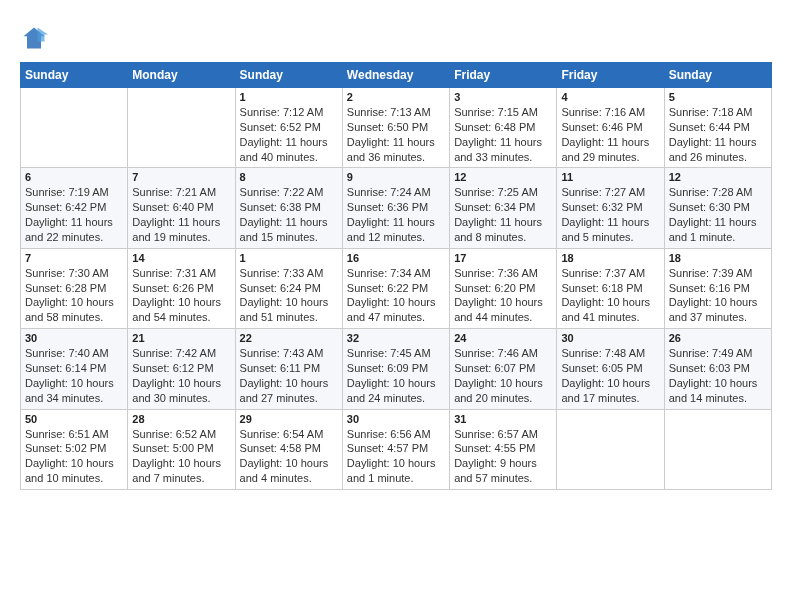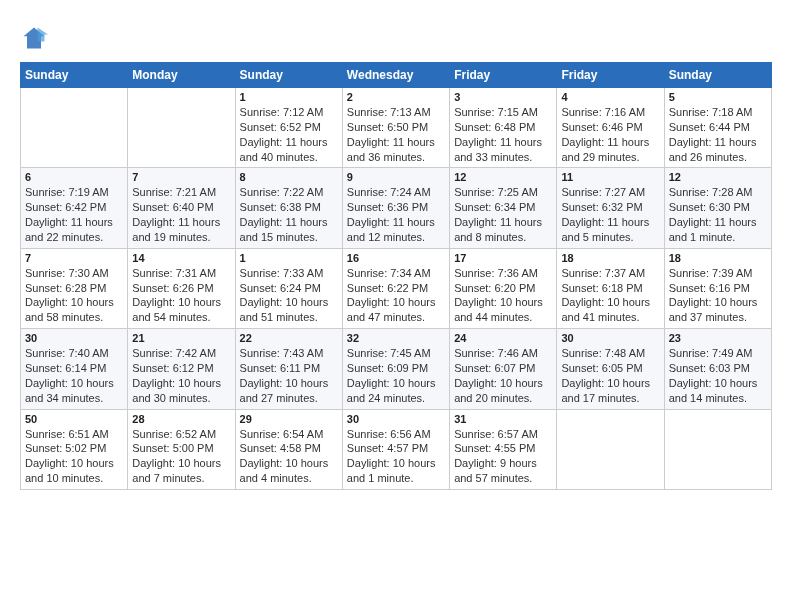--- a/index.html
+++ b/index.html
@@ -231,21 +231,21 @@
           </td>
           <td>
             <span class="day-num">24</span>
             <div class="day-info">Sunrise: 7:46 AM<br>Sunset: 6:07 PM<br>Daylight: 10 hours and 20 minutes.</div>
           </td>
           <td>
             <span class="day-num">30</span>
             <div class="day-info">Sunrise: 7:48 AM<br>Sunset: 6:05 PM<br>Daylight: 10 hours and 17 minutes.</div>
           </td>
           <td>
-            <span class="day-num">23</span>
+            <span class="day-num">26</span>
             <div class="day-info">Sunrise: 7:49 AM<br>Sunset: 6:03 PM<br>Daylight: 10 hours and 14 minutes.</div>
           </td>
         </tr>
         <tr>
           <td>
             <span class="day-num">50</span>
             <div class="day-info">Sunrise: 6:51 AM<br>Sunset: 5:02 PM<br>Daylight: 10 hours and 10 minutes.</div>
           </td>
           <td>
             <span class="day-num">28</span>

